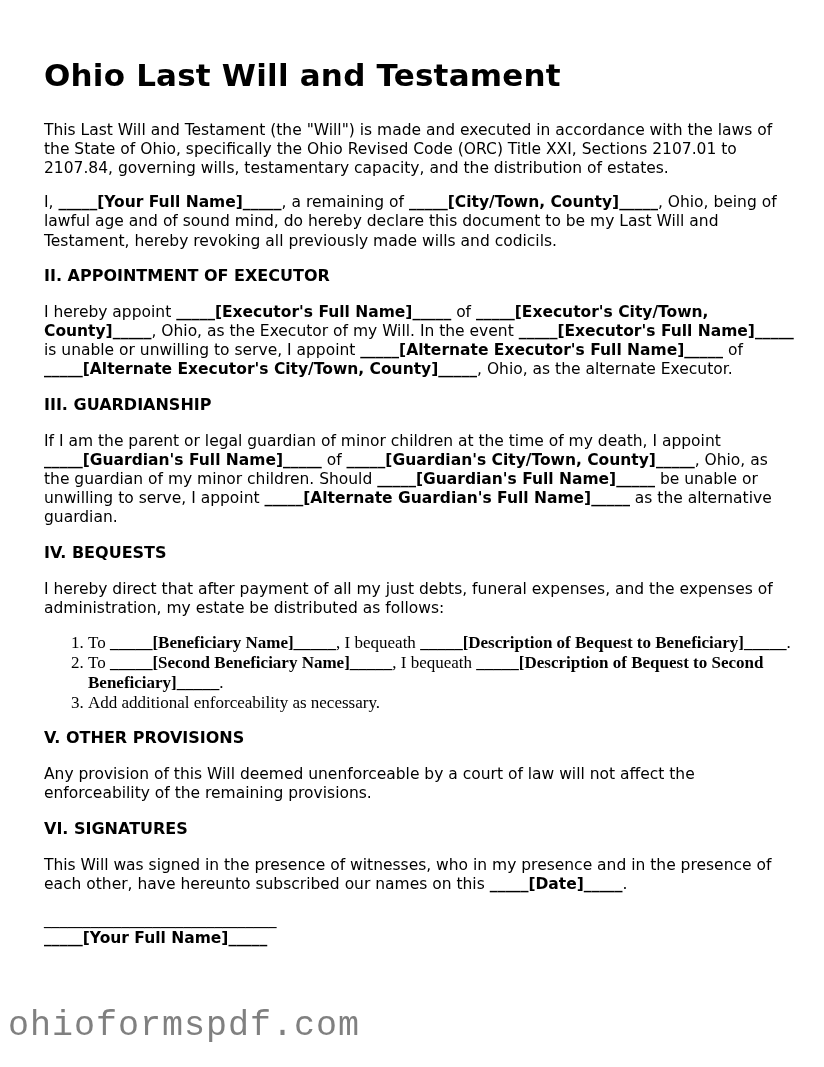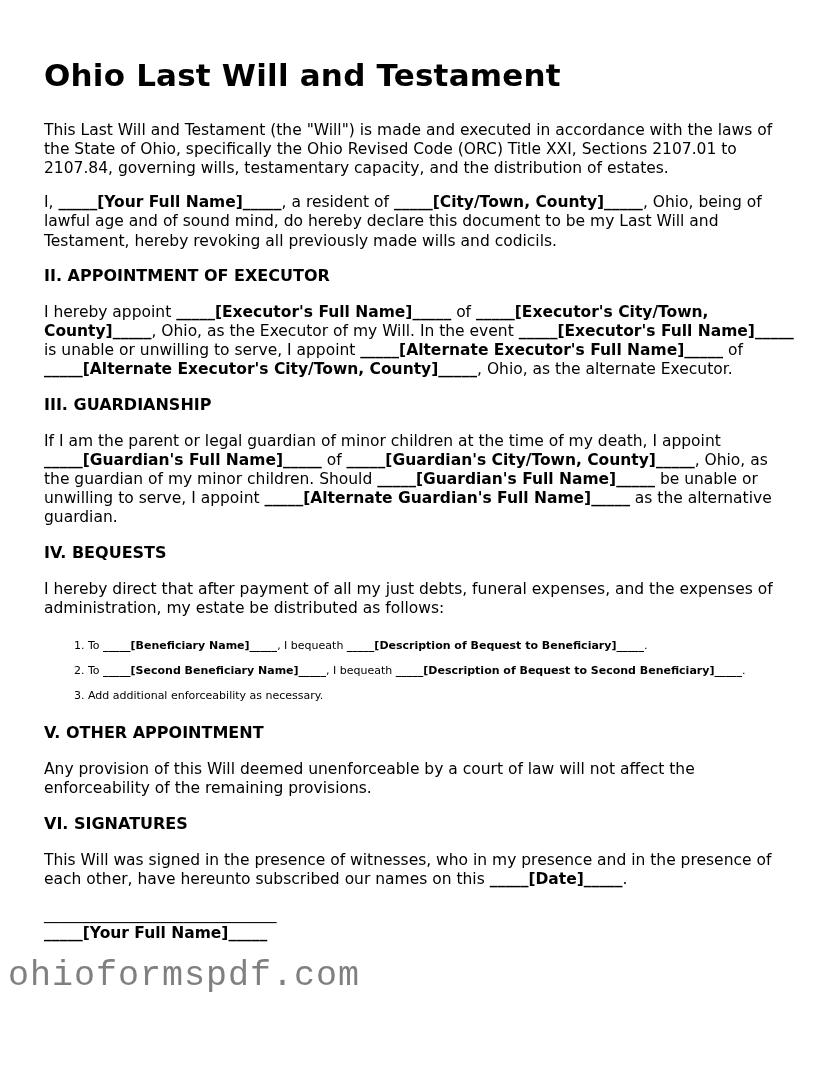--- a/index.html
+++ b/index.html
@@ -32,76 +32,77 @@
     margin: 0 0 18px 0;
   }
   p, .para {
     font-size: 15.5px;
     line-height: 19.2px;
     margin: 12px 0 15px 0;
   }
   ol {
     margin: 0 0 15px 0;
     padding-left: 44px;
-    font-size: 11px;
-    line-height: 25px;
+    font-size: 17px;
+    line-height: 20px;
+    font-family: Liberation Serif, serif;
   }
   li { margin: 0; }
   .b { font-weight: bold; }
   .sig-line {
     font-size: 15.5px;
     line-height: 19.2px;
     white-space: nowrap;
     margin-top: 16px;
   }
   .sig-name {
     font-size: 15.5px;
     line-height: 19.2px;
     font-weight: bold;
     white-space: nowrap;
   }
   .watermark {
     position: absolute;
     left: 8px;
-    top: 956px;
+    top: 1006px;
     font-family: "Liberation Mono", "DejaVu Sans Mono", monospace;
     font-size: 35px;
     letter-spacing: 1px;
     color: #6b6b6b;
     opacity: 0.85;
     white-space: nowrap;
     pointer-events: none;
   }
 </style>
 </head>
 <body>
 
 <div class="page">
 
   <h1>Ohio Last Will and Testament</h1>
 
   <p>This Last Will and Testament (the "Will") is made and executed in accordance with the laws of the State of Ohio, specifically the Ohio Revised Code (ORC) Title XXI, Sections 2107.01 to 2107.84, governing wills, testamentary capacity, and the distribution of estates.</p>
 
-  <p class="para"><span>I, </span><span class="b">_____[Your Full Name]_____</span><span>, a resident of </span><span class="b">_____[City/Town, County]_____</span><span>, Ohio, being of lawful age and of sound mind, do hereby declare this document to be my Last Will and Testament, hereby revoking all previously made wills and codicils.</span></p>
+  <p class="para"><span>I, </span><span class="b">_____[Your Full Name]_____</span><span>, a remaining of </span><span class="b">_____[City/Town, County]_____</span><span>, Ohio, being of lawful age and of sound mind, do hereby declare this document to be my Last Will and Testament, hereby revoking all previously made wills and codicils.</span></p>
 
   <h2>II. APPOINTMENT OF EXECUTOR</h2>
   <p class="para"><span>I hereby appoint </span><span class="b">_____[Executor's Full Name]_____</span><span> of </span><span class="b">_____[Executor's City/Town, County]_____</span><span>, Ohio, as the Executor of my Will. In the event </span><span class="b">_____[Executor's Full Name]_____</span><span> is unable or unwilling to serve, I appoint </span><span class="b">_____[Alternate Executor's Full Name]_____</span><span> of </span><span class="b">_____[Alternate Executor's City/Town, County]_____</span><span>, Ohio, as the alternate Executor.</span></p>
 
   <h2>III. GUARDIANSHIP</h2>
   <p class="para"><span>If I am the parent or legal guardian of minor children at the time of my death, I appoint </span><span class="b">_____[Guardian's Full Name]_____</span><span> of </span><span class="b">_____[Guardian's City/Town, County]_____</span><span>, Ohio, as the guardian of my minor children. Should </span><span class="b">_____[Guardian's Full Name]_____</span><span> be unable or unwilling to serve, I appoint </span><span class="b">_____[Alternate Guardian's Full Name]_____</span><span> as the alternative guardian.</span></p>
 
   <h2>IV. BEQUESTS</h2>
   <p class="para">I hereby direct that after payment of all my just debts, funeral expenses, and the expenses of administration, my estate be distributed as follows:</p>
   <ol>
     <li><span>To </span><span class="b">_____[Beneficiary Name]_____</span><span>, I bequeath </span><span class="b">_____[Description of Bequest to Beneficiary]_____</span><span>.</span></li>
     <li><span>To </span><span class="b">_____[Second Beneficiary Name]_____</span><span>, I bequeath </span><span class="b">_____[Description of Bequest to Second Beneficiary]_____</span><span>.</span></li>
     <li><span>Add additional enforceability as necessary.</span></li>
   </ol>
 
-  <h2>V. OTHER APPOINTMENT</h2>
+  <h2>V. OTHER PROVISIONS</h2>
   <p class="para"><span>Any provision of this Will deemed unenforceable by a court of law will not affect the enforceability of the remaining provisions.</span></p>
 
   <h2>VI. SIGNATURES</h2>
   <p class="para"><span>This Will was signed in the presence of witnesses, who in my presence and in the presence of each other, have hereunto subscribed our names on this </span><span class="b">_____[Date]_____</span><span>.</span></p>
 
   <div class="sig-line">______________________________</div>
   <div class="sig-name">_____[Your Full Name]_____</div>
 
   <div class="watermark">ohioformspdf.com</div>
 

